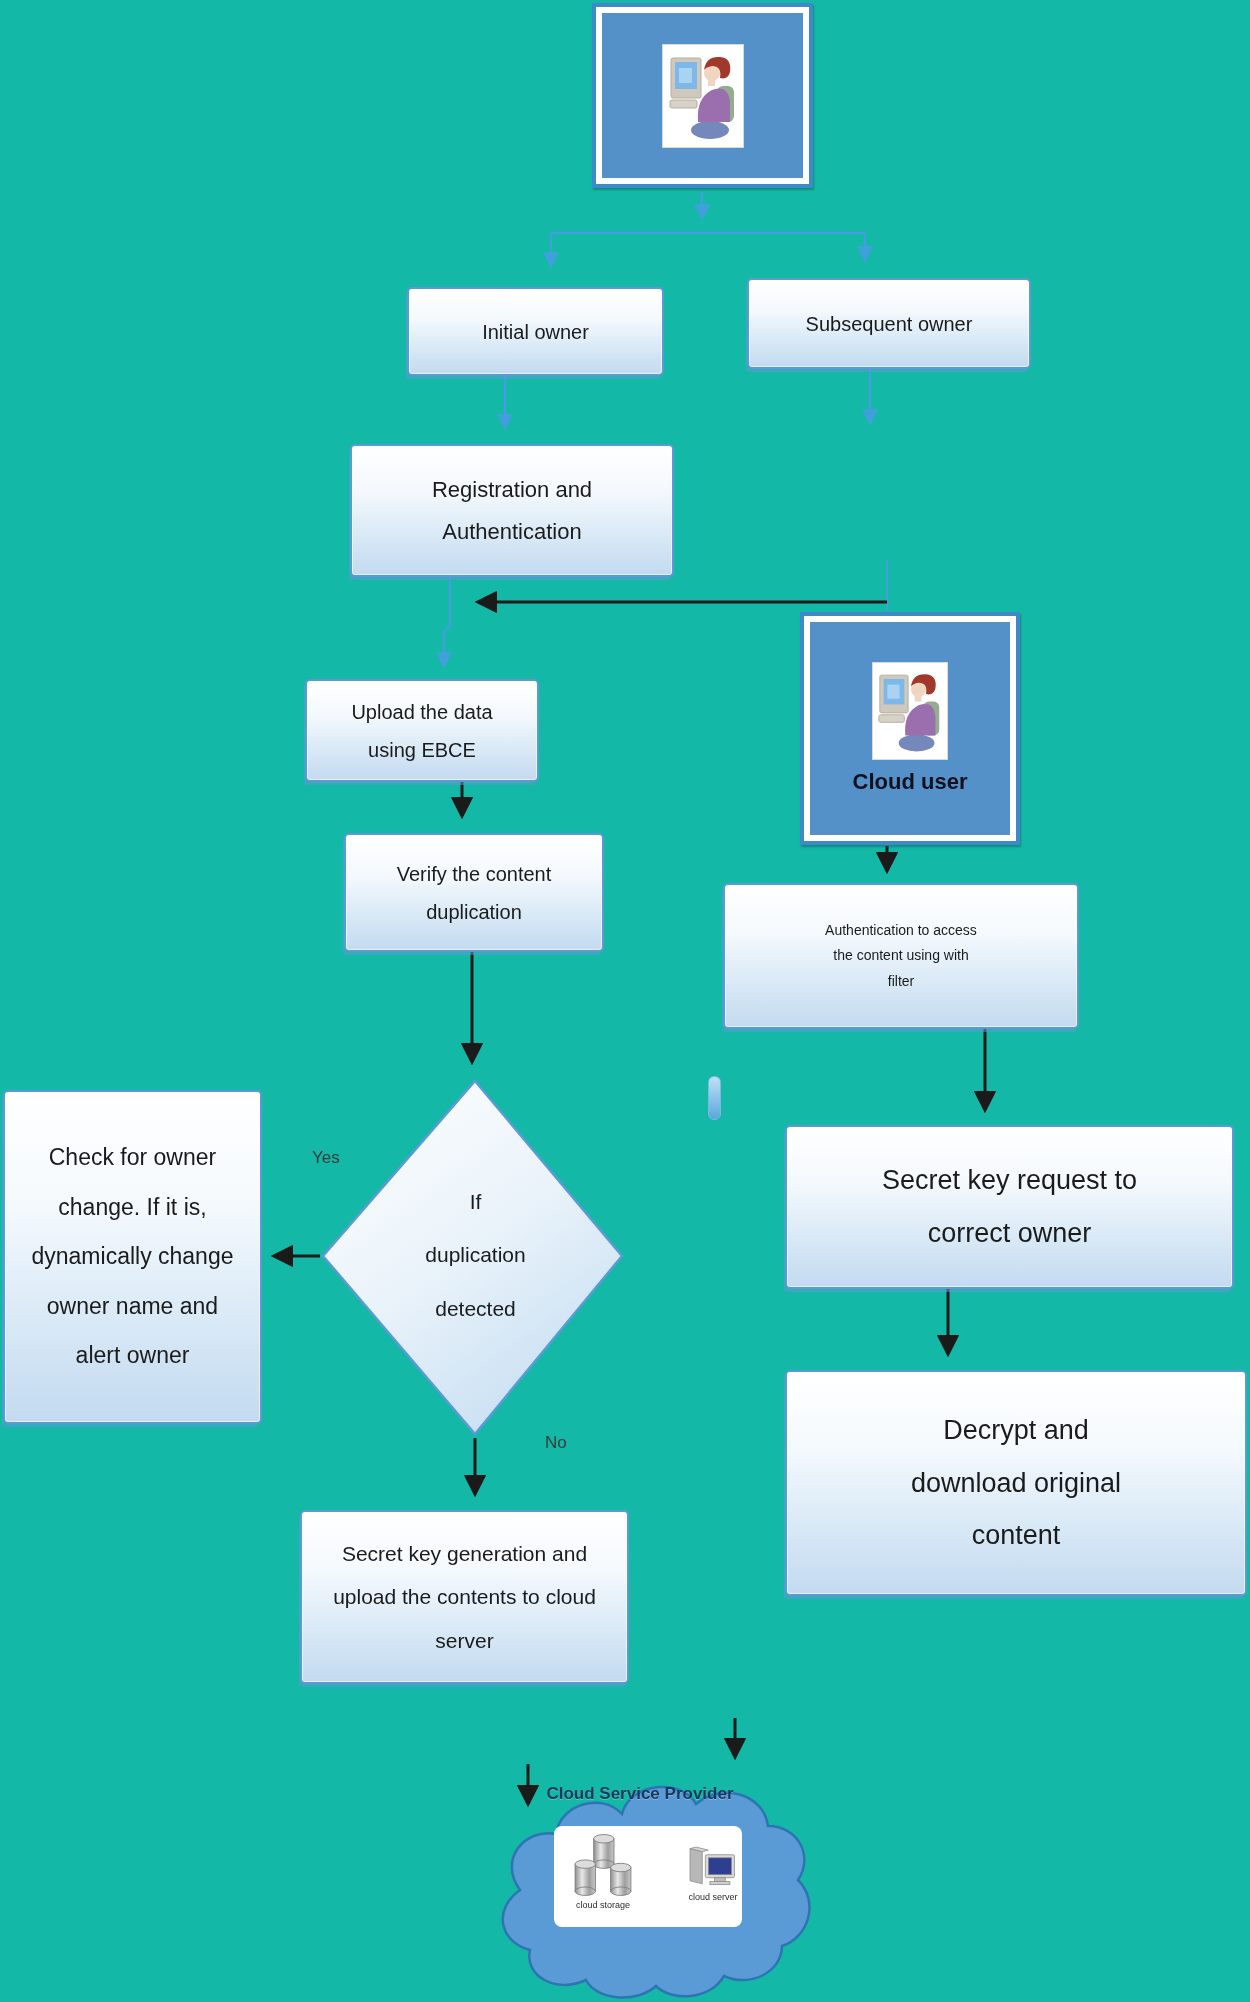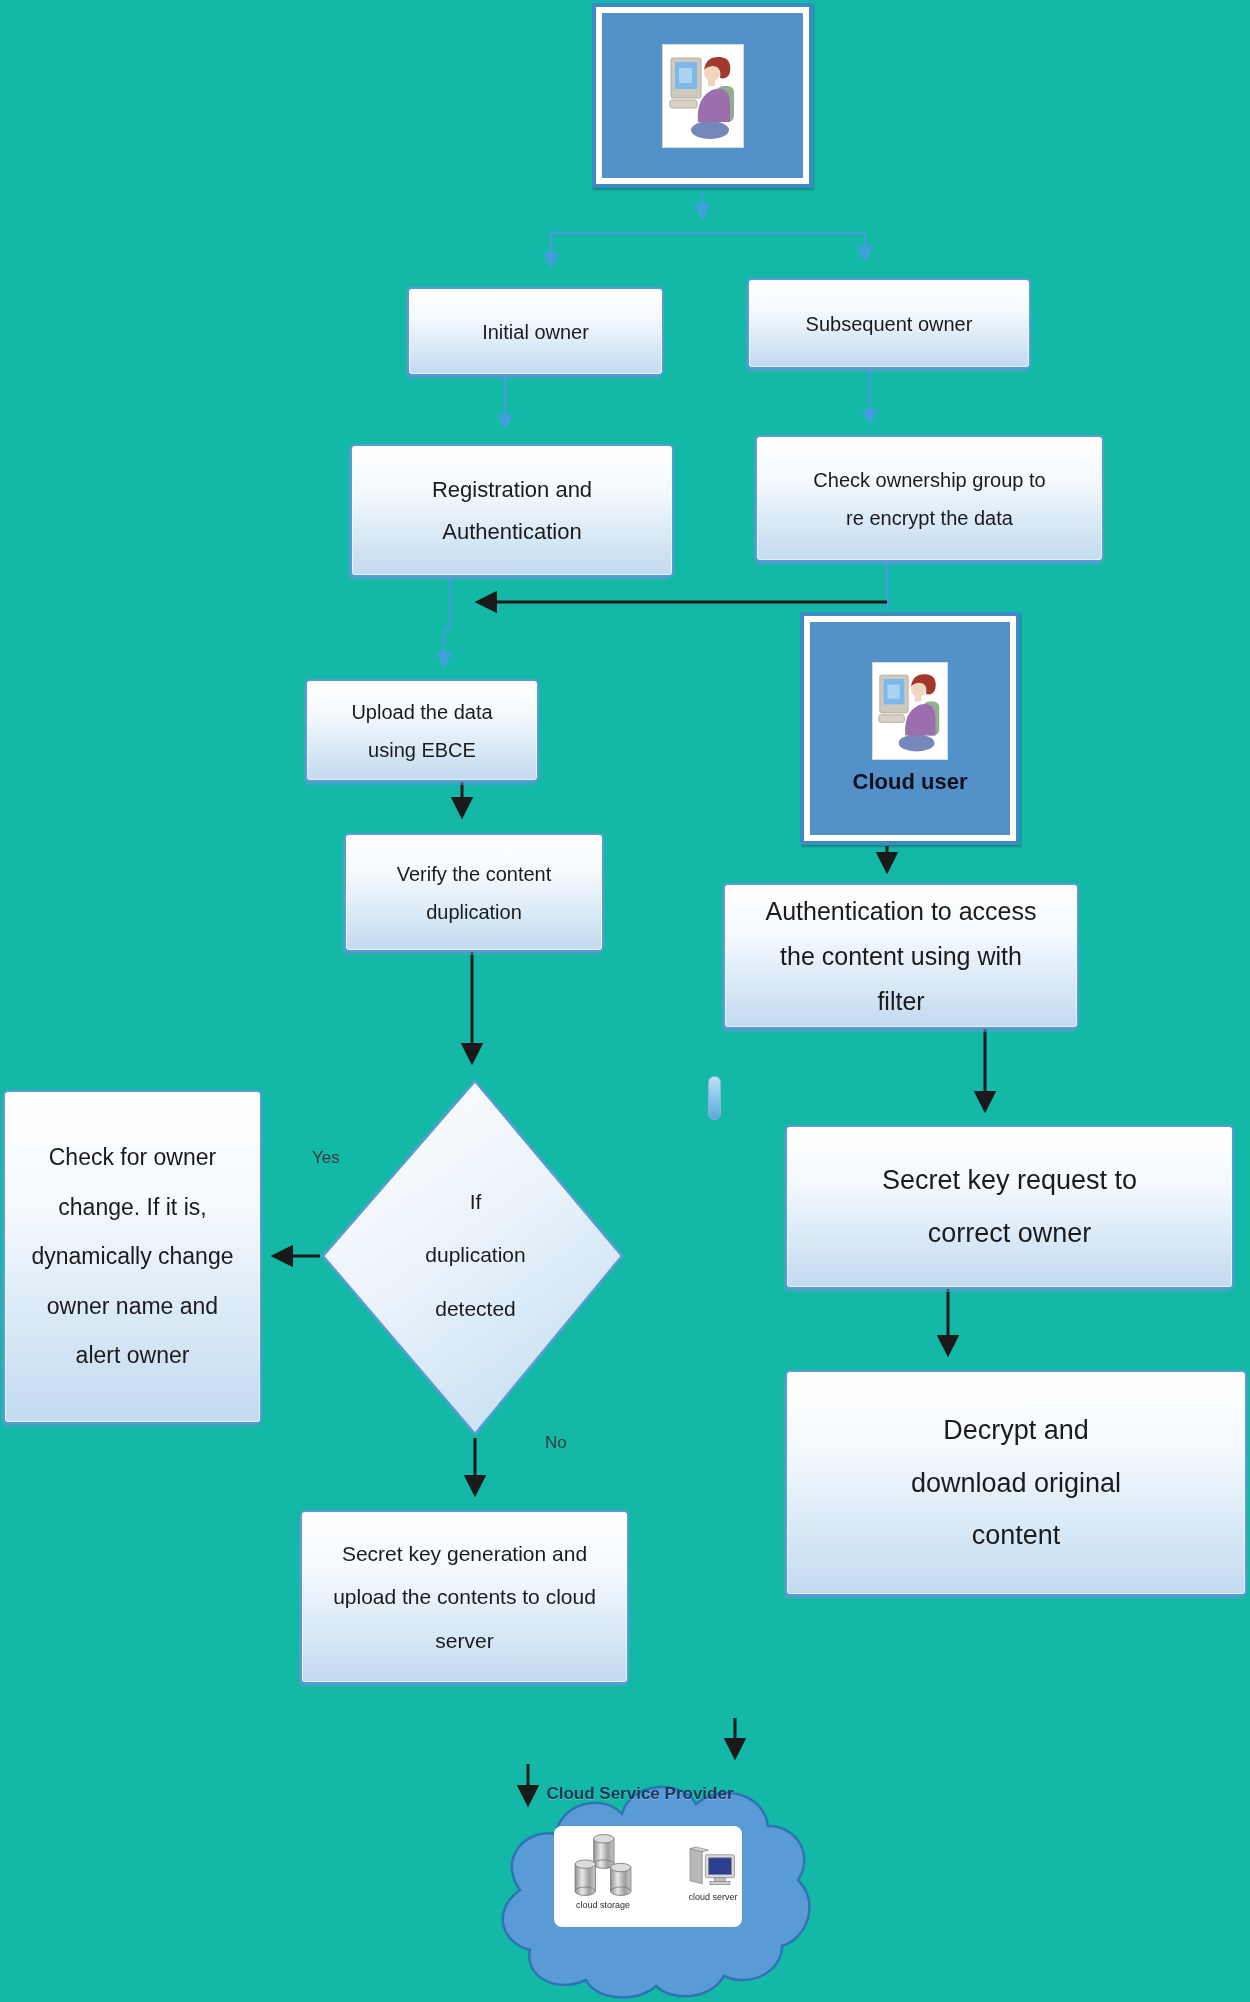--- a/index.html
+++ b/index.html
@@ -104,24 +104,20 @@
 
   <div class="flowbox" style="left:350px;top:444px;width:320px;height:129px;font-size:22px;">
     <span>Registration and
 Authentication</span>
   </div>
 
   <div class="flowbox" style="left:747px;top:278px;width:280px;height:87px;">
     <span>Subsequent owner</span>
   </div>
 
-  <div class="flowbox" style="left:755px;top:435px;width:345px;height:123px;">
-    <span>Check ownership group to
-re encrypt the data</span>
-  </div>
 
   <div class="flowbox" style="left:305px;top:679px;width:230px;height:99px;">
     <span>Upload the data
 using EBCE</span>
   </div>
 
   <div class="flowbox" style="left:344px;top:833px;width:256px;height:115px;align-items:center;">
     <span>Verify the content
 duplication</span>
   </div>
@@ -130,21 +126,21 @@
     <div class="frame-inner">
       <div class="photo" style="width:74px;height:96px;">
         <svg width="66" height="88" viewBox="0 0 70 92">
             <use href="#person-pc"></use>
           </svg>
       </div>
       <div class="cloud-user-label">Cloud user</div>
     </div>
   </div>
 
-  <div class="flowbox" style="left:723px;top:883px;width:352px;height:142px;font-size:25px;line-height:1.8;">
+  <div class="flowbox" style="left:723px;top:883px;width:352px;height:142px;font-size:14px;line-height:1.8;">
     <span>Authentication to access
 the content using with
 filter</span>
   </div>
 
   <svg class="abs" style="left:320px;top:1078px;" width="305" height="360">
     <defs>
       <linearGradient id="diamGrad" x1="0" y1="0" x2="0.6" y2="1">
         <stop offset="0" stop-color="#ffffff"></stop>
         <stop offset="0.55" stop-color="#eaf3fa"></stop>

